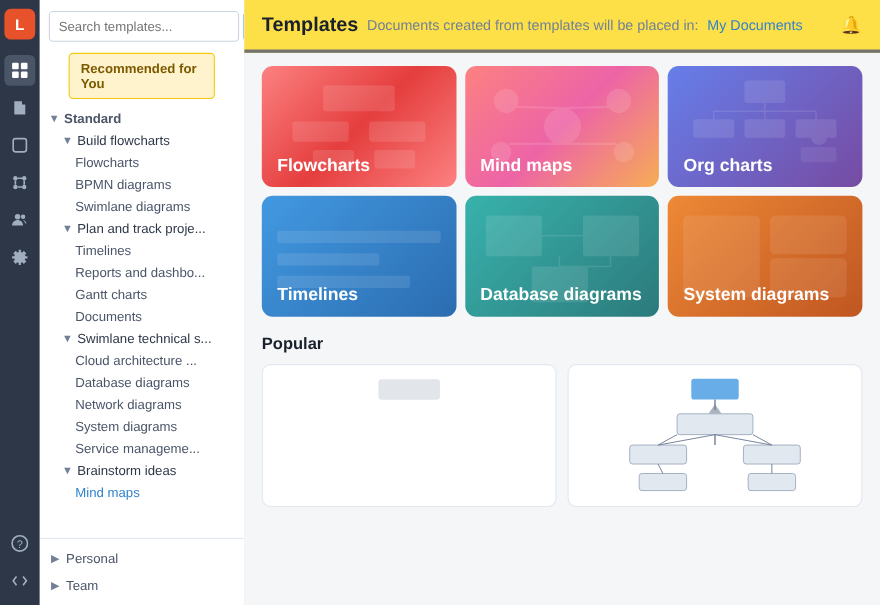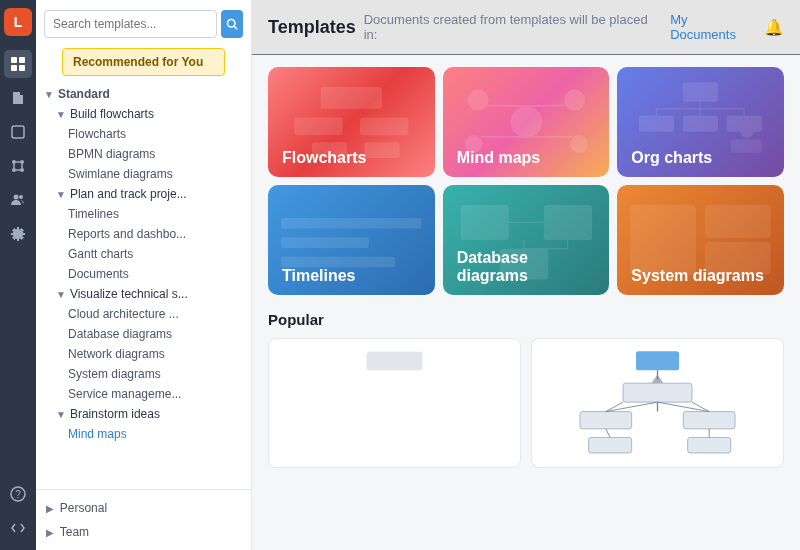--- a/index.html
+++ b/index.html
@@ -33,21 +33,21 @@
       font-size: 15px;
     }
     .nav-icon:hover, .nav-icon.active { background: #4a5568; color: white; }
     .nav-rail-bottom {
       margin-top: auto;
       display: flex; flex-direction: column; align-items: center; gap: 6px;
     }
 
     
     .sidebar {
-      width: 216px;
+      width: 186px;
       background: #fff;
       border-right: 1px solid #e2e8f0;
       display: flex;
       flex-direction: column;
       flex-shrink: 0;
       overflow-y: auto;
     }
     .sidebar-search {
       padding: 10px 8px;
       display: flex;
@@ -122,22 +122,22 @@
       flex: 1;
       overflow-y: auto;
       padding: 0;
       display: flex;
       flex-direction: column;
     }
     .main-header {
       display: flex;
       align-items: center;
       padding: 12px 16px;
-      background: #e5e5e5;
-      border-bottom: 1px solid #737373;
+      background: #fde047;
+      border-bottom: 3px solid #737373;
       gap: 8px;
     }
     .main-header h1 { font-size: 18px; font-weight: 700; color: #1a202c; }
     .main-header .subtitle { font-size: 13px; color: #718096; }
     .main-header .my-docs { color: #3182ce; font-size: 13px; font-weight: 500; }
     .main-header .bell { margin-left: auto; font-size: 16px; color: #718096; cursor: pointer; }
 
     .main-content { padding: 12px 16px; flex: 1; }
 
     
@@ -322,21 +322,21 @@
       <span>Reports and dashbo...</span>
     </div>
     <div class="tree-item level-2">
       <span>Gantt charts</span>
     </div>
     <div class="tree-item level-2">
       <span>Documents</span>
     </div>
     <div class="tree-item level-1">
       <span class="arrow">▼</span>
-      <span>Visualize technical s...</span>
+      <span>Swimlane technical s...</span>
     </div>
     <div class="tree-item level-2">
       <span>Cloud architecture ...</span>
     </div>
     <div class="tree-item level-2">
       <span>Database diagrams</span>
     </div>
     <div class="tree-item level-2">
       <span>Network diagrams</span>
     </div>

